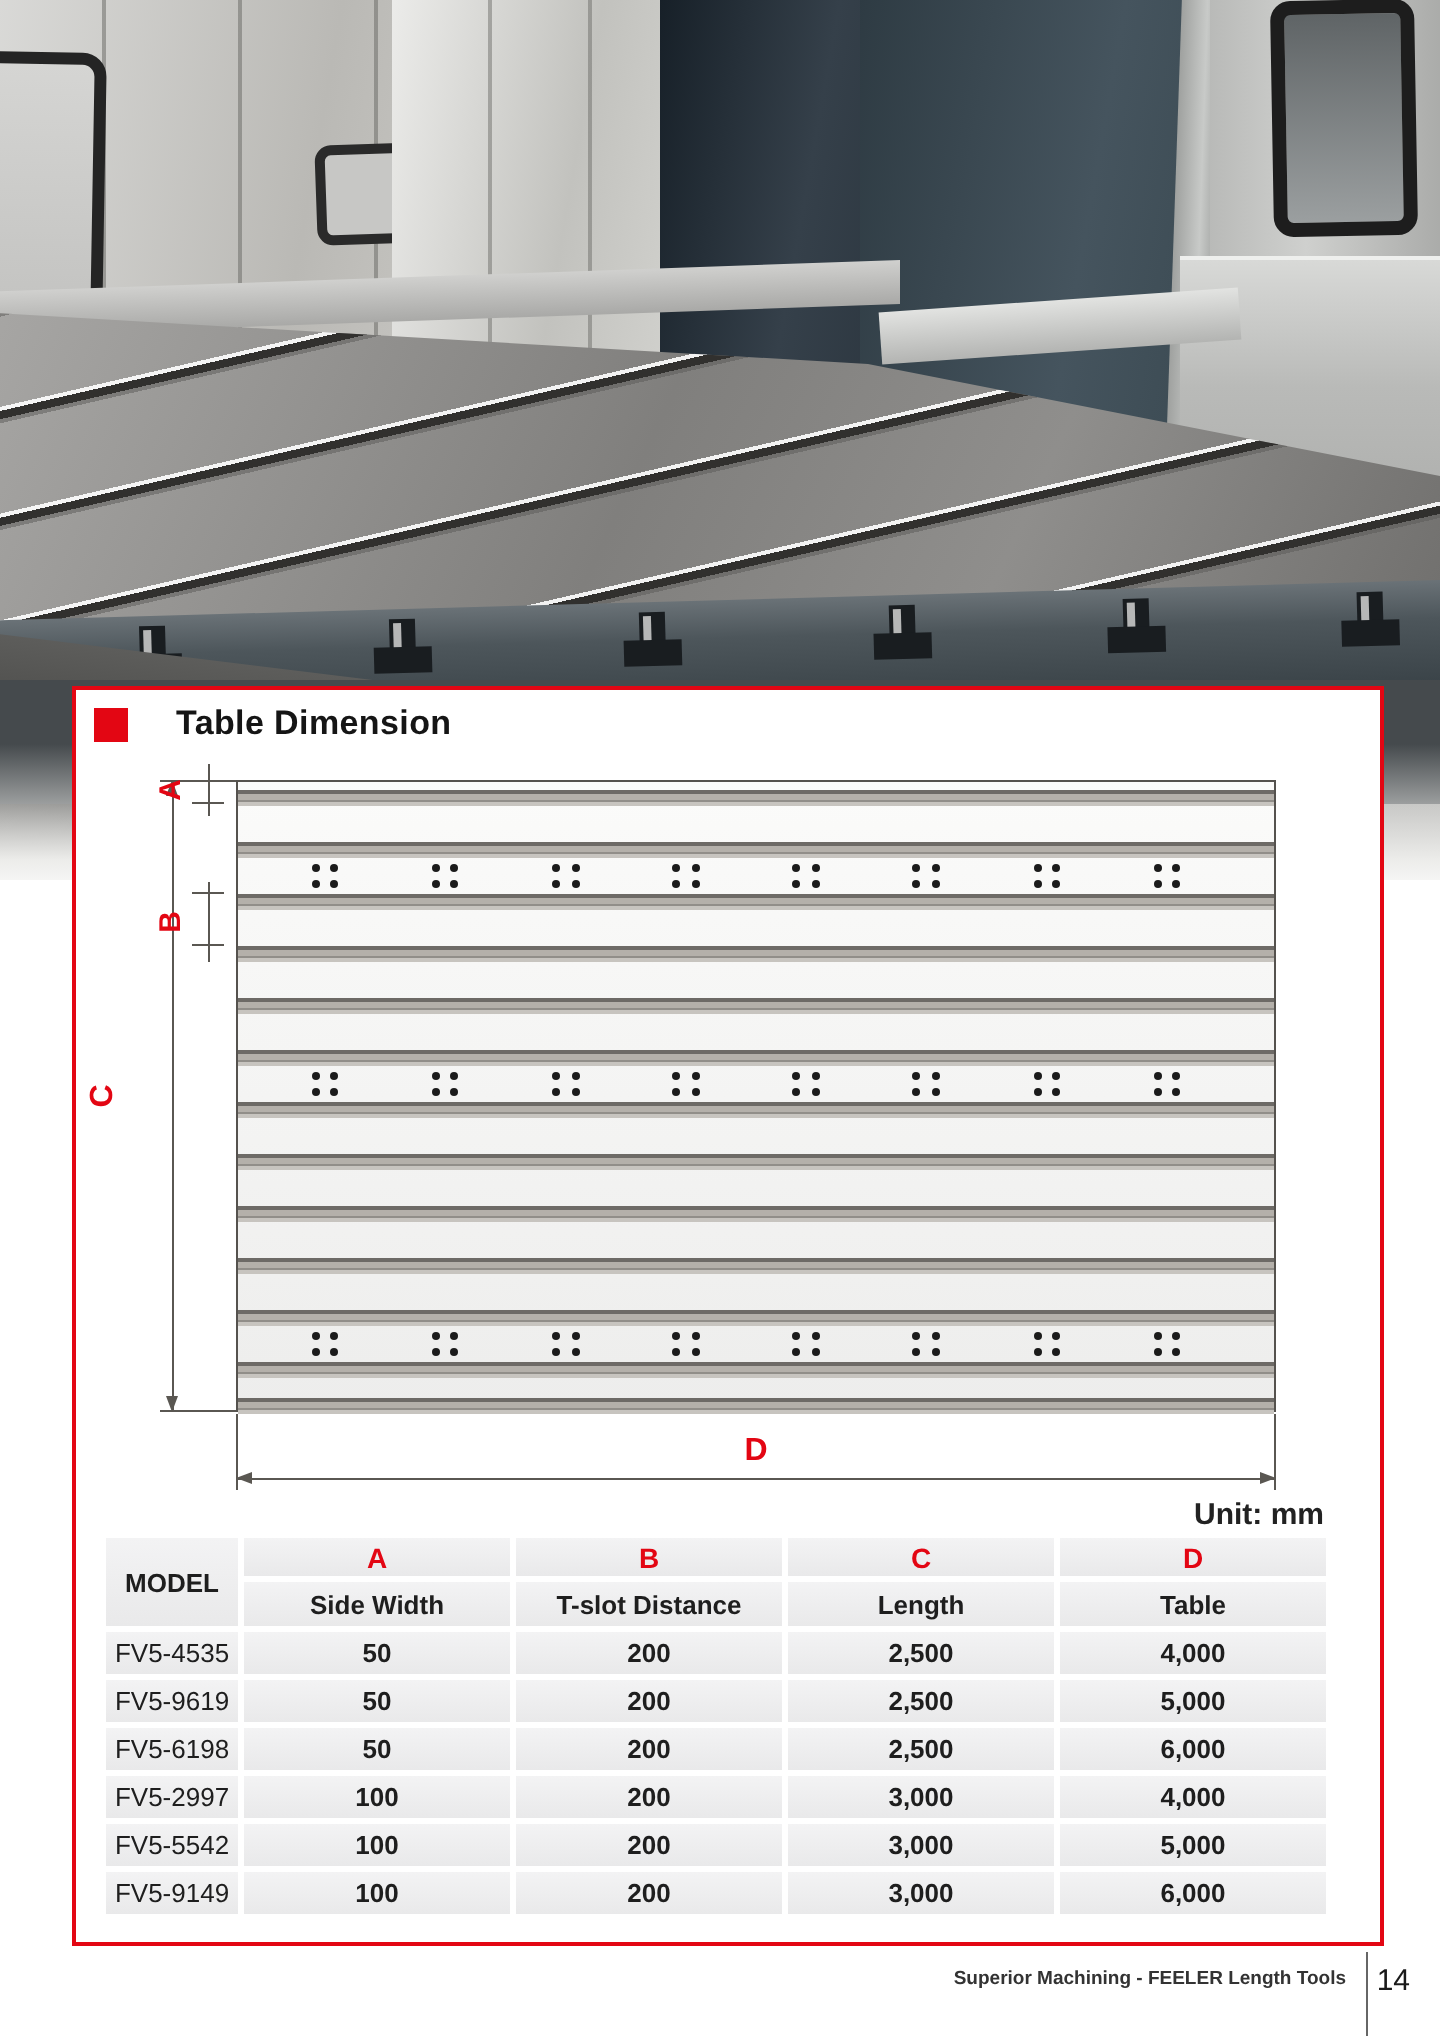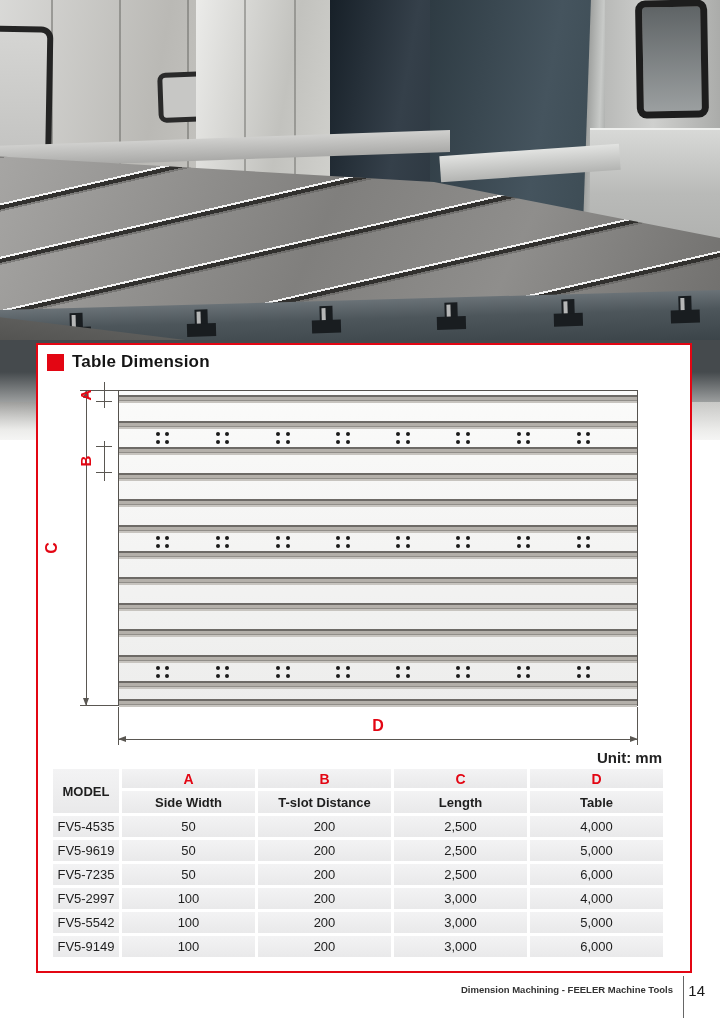--- a/index.html
+++ b/index.html
@@ -51,21 +51,21 @@
   .tcut::before{content:"";position:absolute;left:2px;top:2px;width:4px;height:24px;background:rgba(235,235,233,.75);}
   .floor-left{left:-30px;top:330px;width:262px;height:122px;transform:rotate(7deg);
     background:linear-gradient(180deg,#5d5d5b,#3f3f3d 60%,#6a6a68);}
   .floor-band{left:0;top:340px;width:720px;height:62px;background:#454a4d;}
   .photo-fade{left:0;top:372px;width:720px;height:68px;
     background:linear-gradient(180deg,rgba(233,233,231,0),#ececea 85%,#f5f5f4);}
 
   
   .content-box{position:absolute;left:36px;top:343px;width:652px;height:626px;
     background:#fff;border:2px solid #e30613;z-index:3;}
-  .section-header{position:absolute;left:9px;top:7px;display:flex;gap:8px;align-items:center;}
+  .section-header{position:absolute;left:9px;top:7px;display:flex;gap:24px;align-items:center;}
   .red-square{width:17px;height:17px;background:#e30613;}
   .section-title{font-size:17px;font-weight:700;color:#151515;letter-spacing:.2px;}
 
   
   .diag-table{position:absolute;left:80px;top:45px;width:520px;height:316px;
     background:linear-gradient(180deg,#fbfbfa,#ededec);border:1px solid #55524e;box-sizing:border-box;}
   .slot{position:absolute;left:0;right:0;height:8px;
     background:linear-gradient(180deg,#6d6a66 0 2px,#b4b0aa 2px 5px,#918e89 5px 6px,#c7c4bf 6px 8px);}
   .dot-row{position:absolute;left:34px;right:44px;height:12px;display:flex;justify-content:space-between;}
   .dot-group{width:19px;display:grid;grid-template-columns:1fr 1fr;row-gap:4px;justify-items:center;align-content:space-between;}
@@ -83,21 +83,21 @@
   .unit-label{position:absolute;right:28px;top:404px;font-size:15px;font-weight:700;color:#222;}
 
   
   .spec-table{position:absolute;left:15px;top:424px;width:610px;display:grid;
     grid-template-columns:66px repeat(4,1fr);grid-template-rows:19px 22px repeat(6,21px);gap:3px;}
   .cell{background:linear-gradient(180deg,#f3f3f4,#e9e9ea);display:flex;align-items:center;justify-content:center;
     font-size:13px;color:#1e1e1e;}
   .c-model-h{grid-column:1;grid-row:1/3;font-weight:700;}
   .c-dim{font-weight:700;color:#e30613;font-size:14px;}
   .c-label{font-weight:700;}
-  .c-val{font-weight:400;}
+  .c-val{font-weight:700;}
   .col2{grid-column:2}.col3{grid-column:3}.col4{grid-column:4}.col5{grid-column:5}
   .row1{grid-row:1}.row2{grid-row:2}
   .spec-row{display:contents;}
 
   
   .footer-brand{position:absolute;top:984px;right:47px;font-size:9.5px;font-weight:700;color:#333;}
   .footer-divider{position:absolute;top:976px;right:36px;width:1px;height:42px;background:#666;}
   .page-number{position:absolute;top:982px;right:15px;font-size:15px;color:#1a1a1a;}
 </style>
 </head>
@@ -353,21 +353,21 @@
         <div class="cell c-val">4,000</div>
       </div>
       <div class="spec-row">
         <div class="cell">FV5-9619</div>
         <div class="cell c-val">50</div>
         <div class="cell c-val">200</div>
         <div class="cell c-val">2,500</div>
         <div class="cell c-val">5,000</div>
       </div>
       <div class="spec-row">
-        <div class="cell">FV5-7235</div>
+        <div class="cell">FV5-6198</div>
         <div class="cell c-val">50</div>
         <div class="cell c-val">200</div>
         <div class="cell c-val">2,500</div>
         <div class="cell c-val">6,000</div>
       </div>
       <div class="spec-row">
         <div class="cell">FV5-2997</div>
         <div class="cell c-val">100</div>
         <div class="cell c-val">200</div>
         <div class="cell c-val">3,000</div>
@@ -383,17 +383,17 @@
       <div class="spec-row">
         <div class="cell">FV5-9149</div>
         <div class="cell c-val">100</div>
         <div class="cell c-val">200</div>
         <div class="cell c-val">3,000</div>
         <div class="cell c-val">6,000</div>
       </div>
     </div>
   </div>
 
-  <div class="footer-brand">Dimension Machining - FEELER Machine Tools</div>
+  <div class="footer-brand">Superior Machining - FEELER Length Tools</div>
   <div class="footer-divider"></div>
   <div class="page-number">14</div>
 
 </div>
 
 </body></html>

